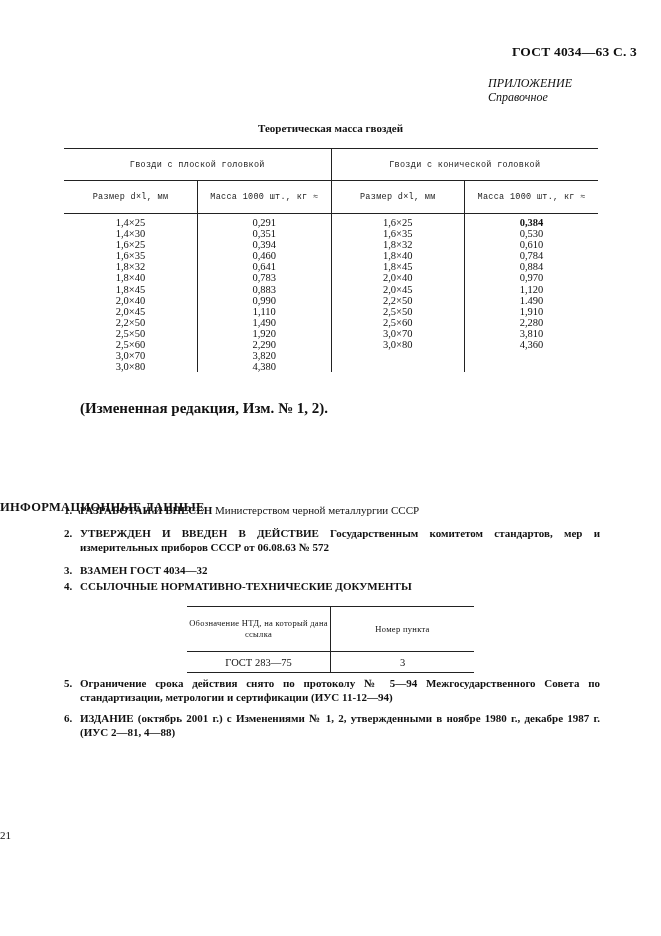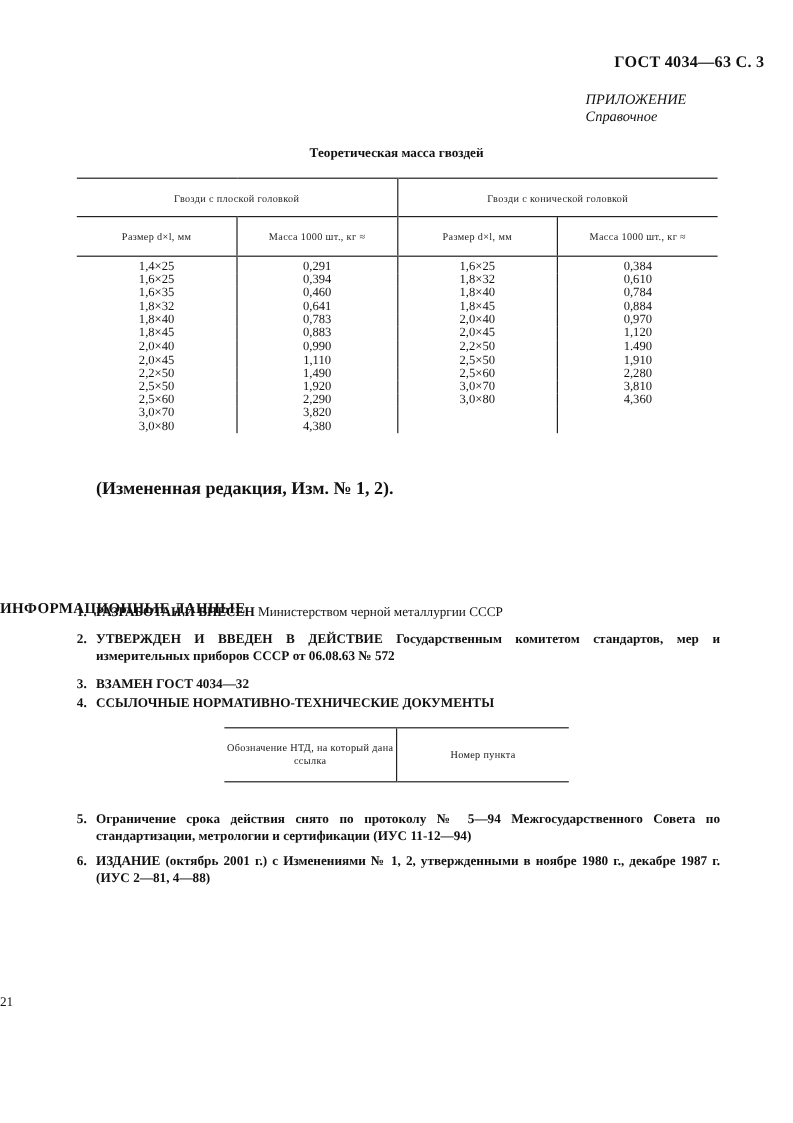--- a/index.html
+++ b/index.html
@@ -3,21 +3,21 @@
 <meta charset="utf-8">
 <style>
   html, body { margin:0; padding:0; background:#ffffff; }
   body { width:661px; height:936px; position:relative; overflow:hidden;
          font-family:"Liberation Serif", "DejaVu Serif", serif; color:#111; }
   .abs { position:absolute; }
   .hdr { right:24px; top:44px; font-weight:bold; font-size:13.5px; letter-spacing:0.2px; }
   .appx { left:488px; top:76px; font-style:italic; font-size:12px; line-height:14px; }
   .ttl { left:0; width:661px; top:122px; text-align:center; font-weight:bold; font-size:11px; }
   table.main { position:absolute; left:64px; top:148px; width:534px; border-collapse:collapse; font-size:10.5px; }
-  table.main th { font-weight:normal; font-size:8.5px; letter-spacing:0.3px; color:#222; }
+  table.main th { font-weight:normal; font-size:8.5px; letter-spacing:0.3px; color:#222;font-family:Liberation Mono, monospace; }
   table.main .g th { height:29px; }
   table.main .h th { height:30px; border-top:1px solid #222; border-bottom:1px solid #222; }
   table.main .top { border-top:1px solid #222; }
   table.main td { text-align:center; padding:0; height:11.1px; line-height:11.1px; font-size:10.5px; }
   .vl { border-left:1px solid #222; }
   .note { left:80px; top:400px; font-weight:bold; font-size:15px; }
   .info-ttl { left:0; width:661px; top:500px; text-align:left; font-weight:bold; font-size:12.5px; letter-spacing:0.3px; }
   .item { left:64px; width:536px; font-size:11px; line-height:13.5px; }
   .item .n { font-weight:bold; position:absolute; left:0; top:0; }
   .item .t { margin-left:16px; display:block; text-align:justify; }
@@ -49,21 +49,27 @@
       <th style="width:25%" class="vl">Масса 1000 шт., кг ≈</th>
       <th style="width:25%" class="vl">Размер d×l, мм</th>
       <th style="width:25%" class="vl">Масса 1000 шт., кг ≈</th>
     </tr>
   </thead>
   <tbody id="mass-body">
       <tr>
         <td style="padding-top: 3px;">1,4×25</td>
         <td class="vl" style="padding-top: 3px;">0,291</td>
         <td class="vl" style="padding-top: 3px;">1,6×25</td>
-        <td class="vl vr-none" style="padding-top: 3px;">0,384</td>
+        <td class="vl vr-none" style="padding-top: 3px; font-weight: bold;">0,384</td>
+      </tr>
+      <tr>
+        <td>1,4×30</td>
+        <td class="vl">0,351</td>
+        <td class="vl">1,6×35</td>
+        <td class="vl vr-none">0,530</td>
       </tr>
       <tr>
         <td>1,6×25</td>
         <td class="vl">0,394</td>
         <td class="vl">1,8×32</td>
         <td class="vl vr-none">0,610</td>
       </tr>
       <tr>
         <td>1,6×35</td>
         <td class="vl">0,460</td>
@@ -153,20 +159,24 @@
   <span class="n">4.</span>
   <span class="t b">ССЫЛОЧНЫЕ НОРМАТИВНО-ТЕХНИЧЕСКИЕ ДОКУМЕНТЫ</span>
 </div>
 
 <table class="ref">
   <tbody>
       <tr>
     <th style="width:50%">Обозначение НТД, на который дана ссылка</th>
     <th class="vl">Номер пункта</th>
   </tr>
+  <tr>
+    <td>ГОСТ 283—75</td>
+    <td class="vl">3</td>
+  </tr>
 </tbody>
   </table>
 
 <div class="abs item" style="top:677px">
   <span class="n">5.</span>
   <span class="t b">Ограничение срока действия снято по протоколу № 5—94 Межгосударственного Совета по стандартизации, метрологии и сертификации (ИУС 11-12—94)</span>
 </div>
 <div class="abs item" style="top:712px">
   <span class="n">6.</span>
   <span class="t b"><span>ИЗДАНИЕ</span><span> (октябрь 2001 г.) с Изменениями № 1, 2, утвержденными в ноябре 1980 г., декабре 1987 г. (ИУС 2—81, 4—88)</span></span>

